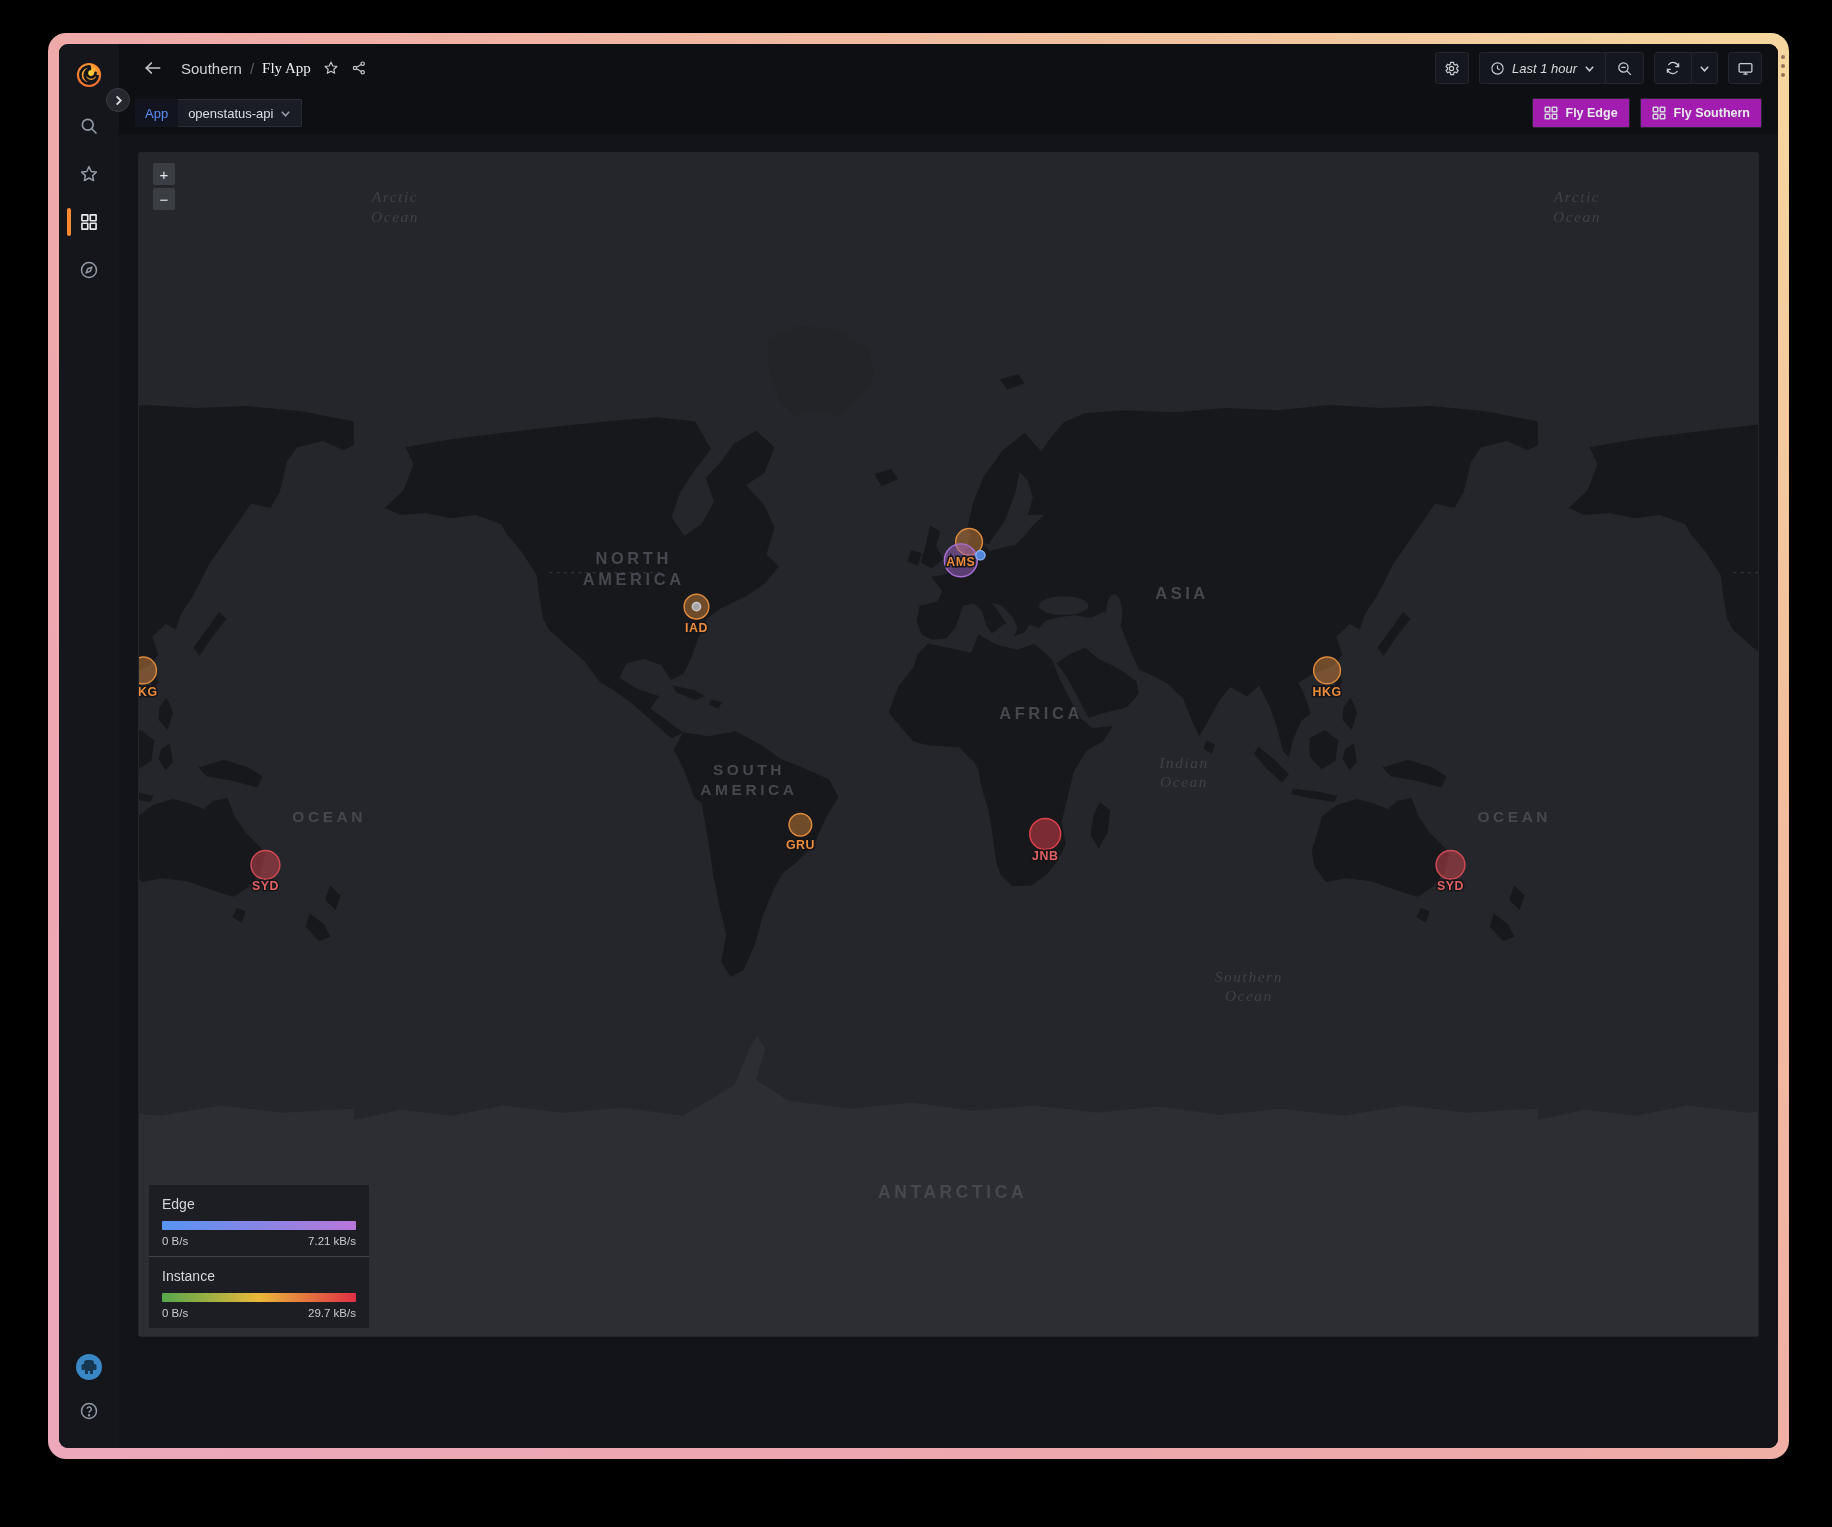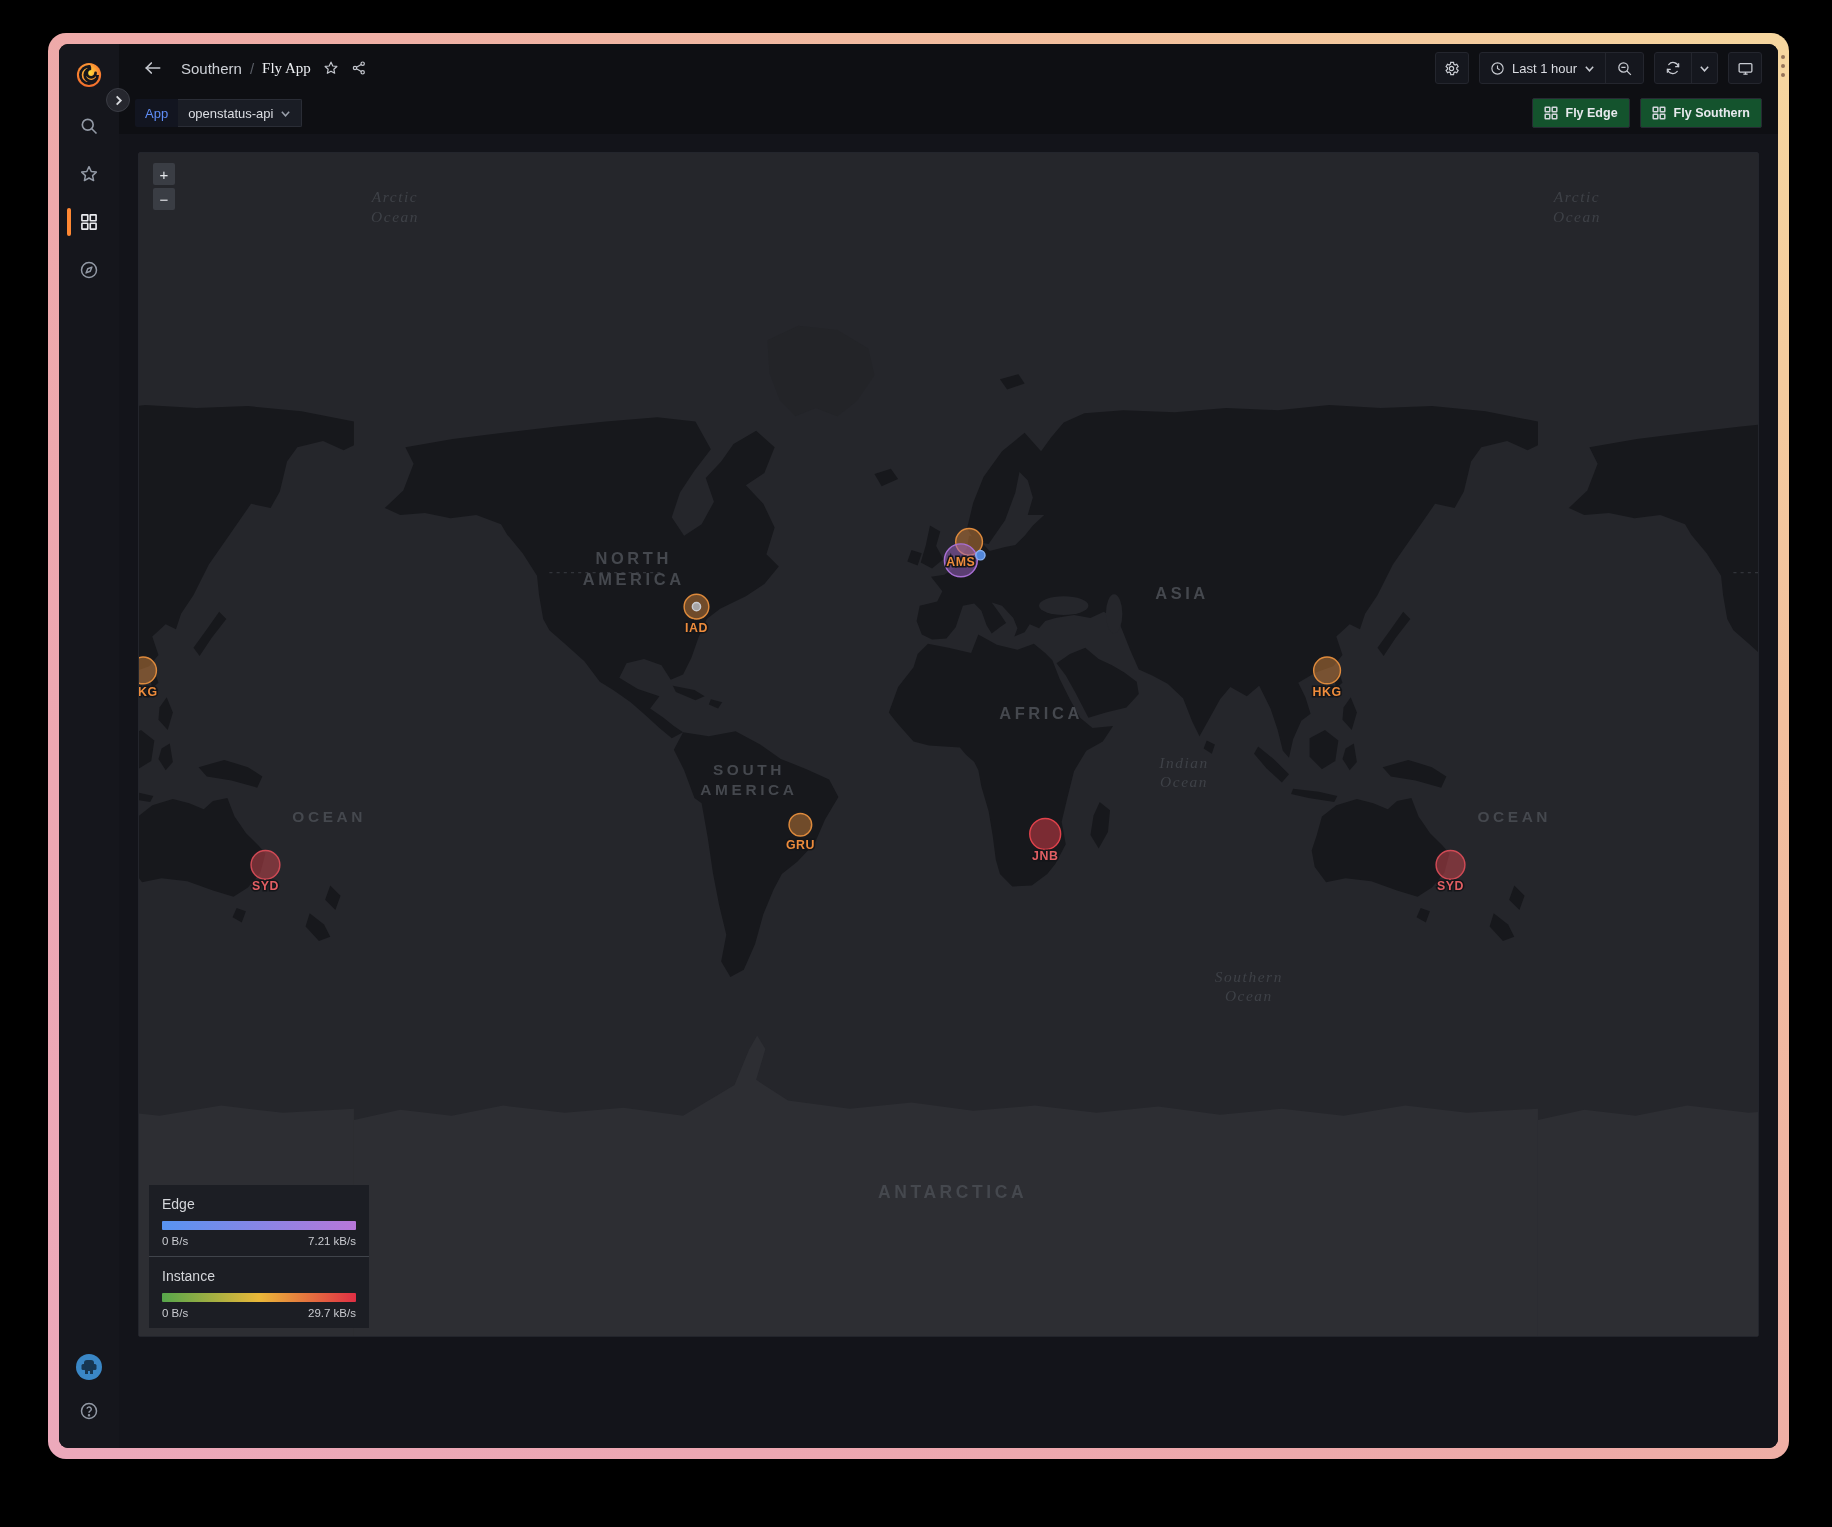--- a/index.html
+++ b/index.html
@@ -43,37 +43,37 @@
     justify-content:center; cursor:pointer; padding:4px; }
   .icon-plain svg { width:20px; height:20px; }
   .crumb { display:flex; align-items:center; gap:8px; margin-left:14px; font-size:15px; }
   .crumb .root { color:#cdd0d6; cursor:pointer; }
   .crumb .sep { color:#5a5e66; }
   .crumb .page { color:#eceef2; font-weight:500;font-family:Liberation Serif, serif; }
   .crumb-icons { display:flex; align-items:center; gap:4px; margin-left:8px; color:#aab0ba; }
   .crumb-icons .icon-plain svg { width:16px; height:16px; }
   .nav-right { margin-left:auto; display:flex; align-items:center; gap:10px; }
   .tool-btn, .tool-group { background:#15171e; border:1px solid #24262e; border-radius:3px;
-    height:32px; display:flex; align-items:center; color:#c9ccd3; }
+    height:32px; display:flex; align-items:center; color:#c9ccd3;font-style:italic; }
   .tool-btn { width:34px; justify-content:center; cursor:pointer; }
   .tool-btn svg { width:17px; height:17px; }
   .tool-group .seg { display:flex; align-items:center; gap:7px; padding:0 10px; height:100%; cursor:pointer; }
   .tool-group .seg svg { width:15px; height:15px; }
   .tool-group .divider { width:1px; height:100%; background:#24262e; }
   .time-text { font-size:13px; font-weight:500; color:#dadce2; white-space:nowrap; }
 
   .subnav { height:42px; display:flex; align-items:center; padding:0 16px; background:#0e0f13; }
   .var-group { display:flex; align-items:stretch; height:28px; border-radius:2px; overflow:hidden; }
   .var-label { background:#121520; color:#5f8df6; font-size:13px; font-weight:500;
     display:flex; align-items:center; padding:0 10px; cursor:pointer; }
   .var-value { background:#1a1d25; border:1px solid #2a2d36; border-left:none; color:#dcdee3;
     font-size:13px; display:flex; align-items:center; gap:7px; padding:0 10px; cursor:pointer; }
   .var-value svg { width:11px; height:11px; color:#9aa0ab; }
   .subnav-right { margin-left:auto; display:flex; gap:10px; }
-  .view-btn { height:30px; background:#14532d; border:1px solid #272a33; border-radius:2px;
+  .view-btn { height:30px; background:#a21caf; border:1px solid #272a33; border-radius:2px;
     color:#e8eaee; font-size:12.5px; font-weight:700; display:flex; align-items:center; gap:8px;
     padding:0 11px; cursor:pointer; }
   .view-btn svg { width:14px; height:14px; color:#d4d7dd; }
 
   
   .canvas { flex:1; background:#13141a; padding:18px 19px 0; overflow:hidden; }
   .panel { background:#1a1c22; border:1px solid #23252c; border-radius:2px; height:1185px;
     display:flex; flex-direction:column; }
   .panel-header { height:34px; display:flex; align-items:center; justify-content:center; gap:6px;
     color:#d4d5da; font-size:13.5px; font-weight:500; cursor:pointer; }

